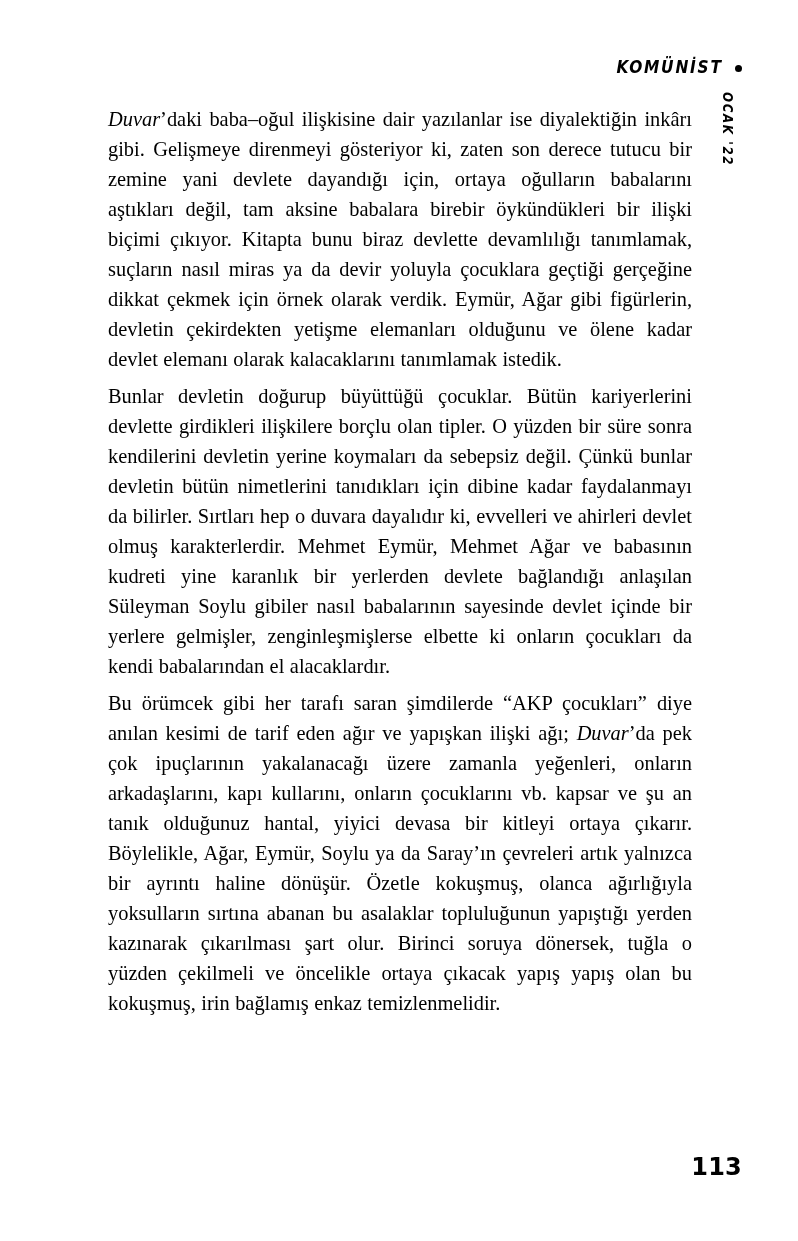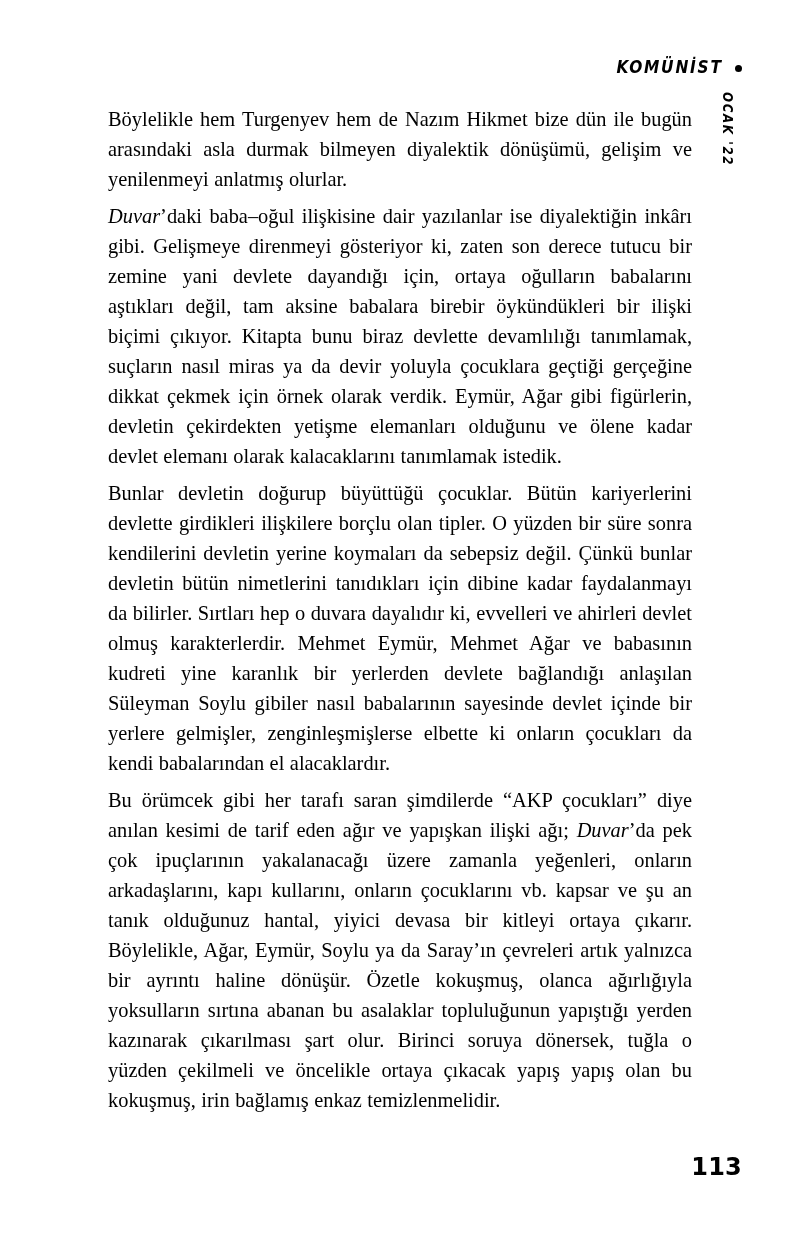--- a/index.html
+++ b/index.html
@@ -123,21 +123,20 @@
     <span class="running-head-title">KOMÜNİST</span>
     <span class="running-head-bullet"></span>
   </div>
 
   <div class="running-head-date">
     <span>OCAK '22</span>
   </div>
 
   <div class="text-column">
 
-    <p class="para"><span>Böylelikle hem Turgenyev hem de Nazım Hikmet bize dün ile bugün arasındaki asla durmak bilmeyen diyalektik dönüşümü, gelişim ve yenilenmeyi anlatmış olurlar.</span></p>
 
     <p class="para"><i>Duvar</i><span>’daki baba–oğul ilişkisine dair yazılanlar ise diyalektiğin inkârı gibi. Gelişmeye direnmeyi gösteriyor ki, zaten son derece tutucu bir zemine yani devlete dayandığı için, ortaya oğulların babalarını aştıkları değil, tam aksine babalara birebir öykündükleri bir ilişki biçimi çıkıyor. Kitapta bunu biraz devlette devamlılığı tanımlamak, suçların nasıl miras ya da devir yoluyla çocuklara geçtiği gerçeğine dikkat çekmek için örnek olarak verdik. Eymür, Ağar gibi figürlerin, devletin çekirdekten yetişme elemanları olduğunu ve ölene kadar devlet elemanı olarak kalacaklarını tanımlamak istedik.</span></p>
 
     <p class="para"><span>Bunlar devletin doğurup büyüttüğü çocuklar. Bütün kariyerlerini devlette girdikleri ilişkilere borçlu olan tipler. O yüzden bir süre sonra kendilerini devletin yerine koymaları da sebepsiz değil. Çünkü bunlar devletin bütün nimetlerini tanıdıkları için dibine kadar faydalanmayı da bilirler. Sırtları hep o duvara dayalıdır ki, evvelleri ve ahirleri devlet olmuş karakterlerdir. Mehmet Eymür, Mehmet Ağar ve babasının kudreti yine karanlık bir yerlerden devlete bağlandığı anlaşılan Süleyman Soylu gibiler nasıl babalarının sayesinde devlet içinde bir yerlere gelmişler, zenginleşmişlerse elbette ki onların çocukları da kendi babalarından el alacaklardır.</span></p>
 
     <p class="para"><span>Bu örümcek gibi her tarafı saran şimdilerde “AKP çocukları” diye anılan kesimi de tarif eden ağır ve yapışkan ilişki ağı; </span><i>Duvar</i><span>’da pek çok ipuçlarının yakalanacağı üzere zamanla yeğenleri, onların arkadaşlarını, kapı kullarını, onların çocuklarını vb. kapsar ve şu an tanık olduğunuz hantal, yiyici devasa bir kitleyi ortaya çıkarır. Böylelikle, Ağar, Eymür, Soylu ya da Saray’ın çevreleri artık yalnızca bir ayrıntı haline dönüşür. Özetle kokuşmuş, olanca ağırlığıyla yoksulların sırtına abanan bu asalaklar topluluğunun yapıştığı yerden kazınarak çıkarılması şart olur. Birinci soruya dönersek, tuğla o yüzden çekilmeli ve öncelikle ortaya çıkacak yapış yapış olan bu kokuşmuş, irin bağlamış enkaz temizlenmelidir.</span></p>
 
   </div>
 
   <div class="folio"><span>113</span></div>

